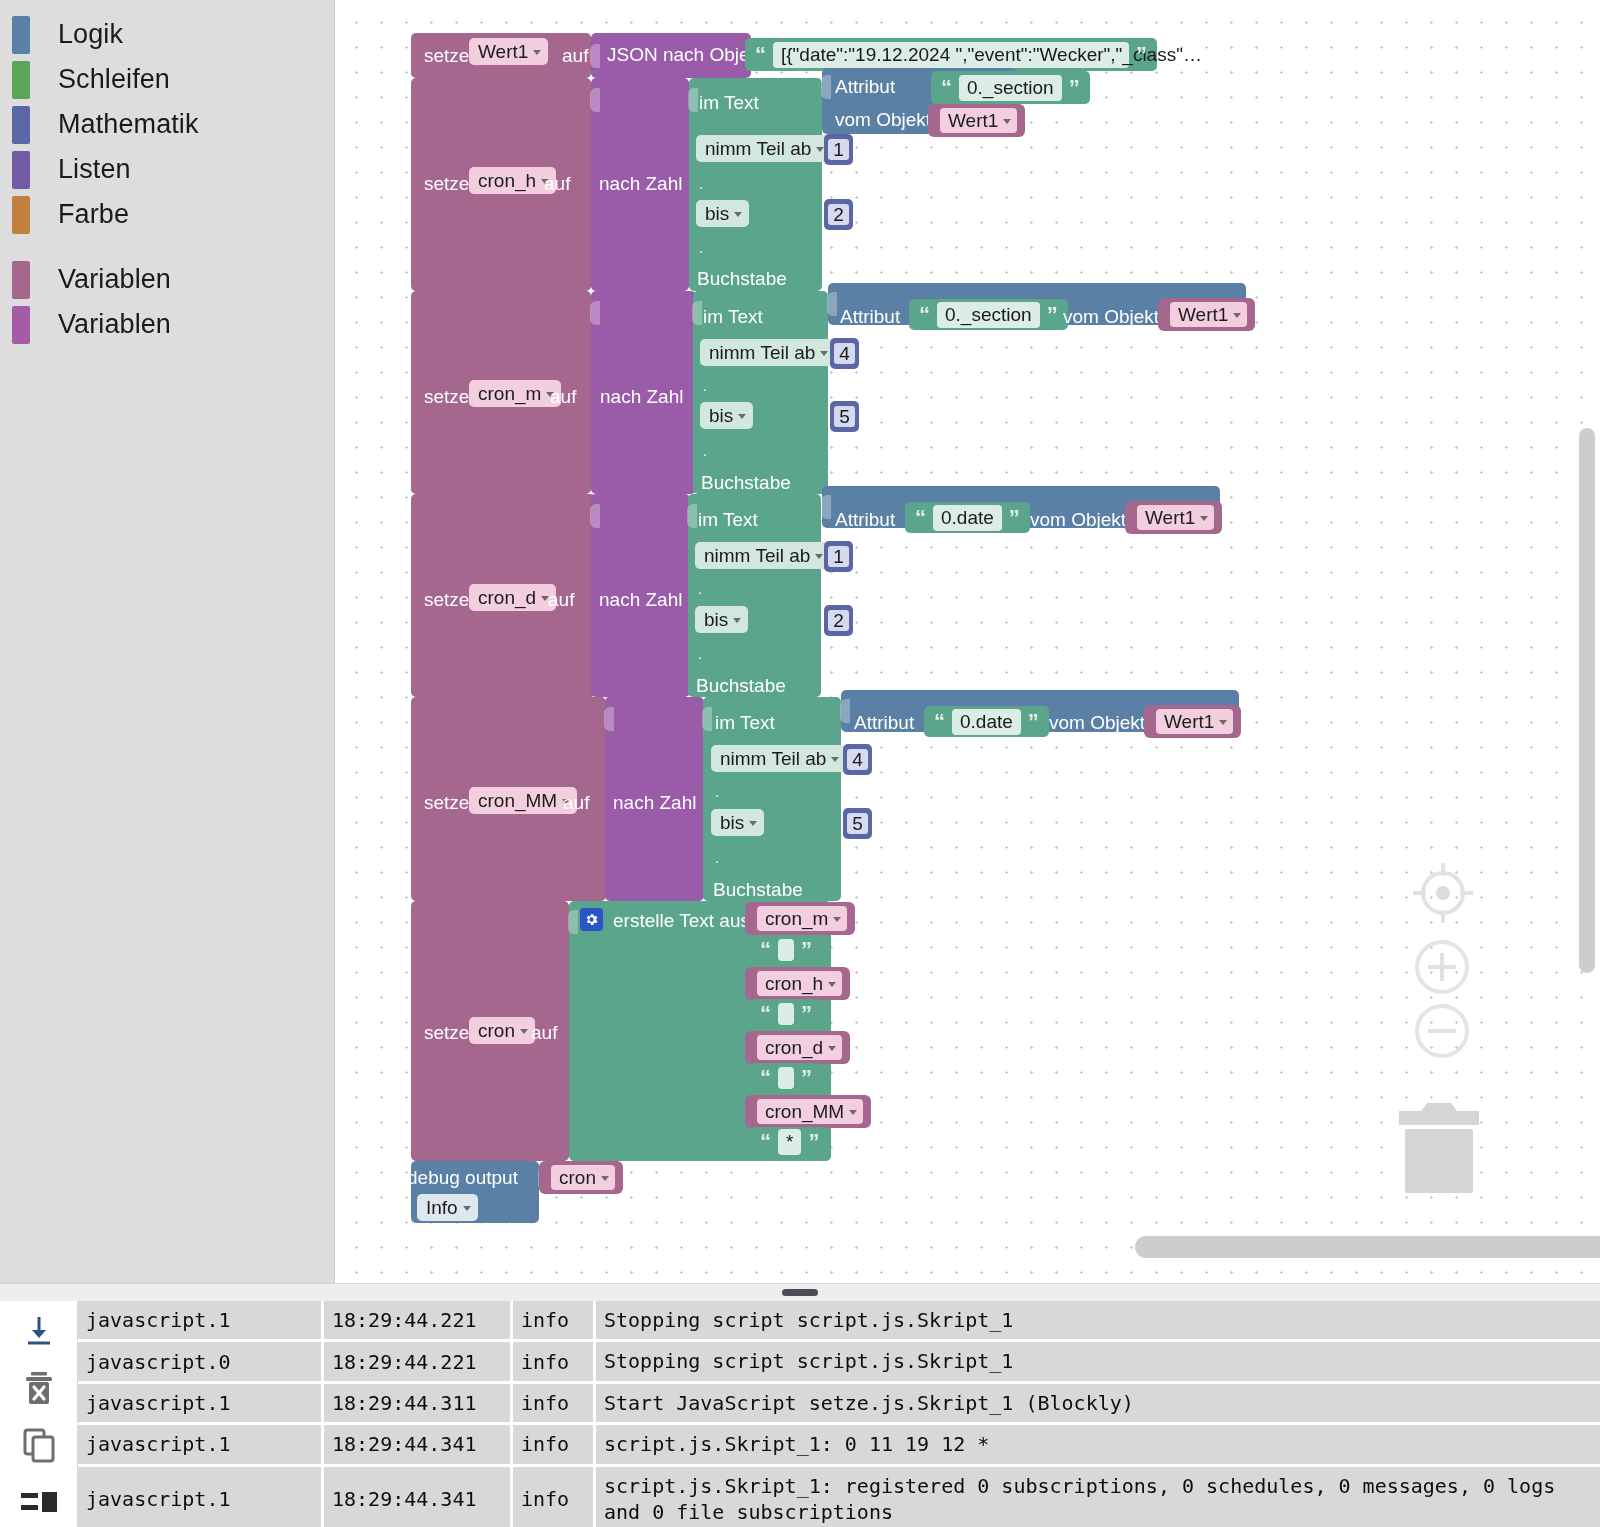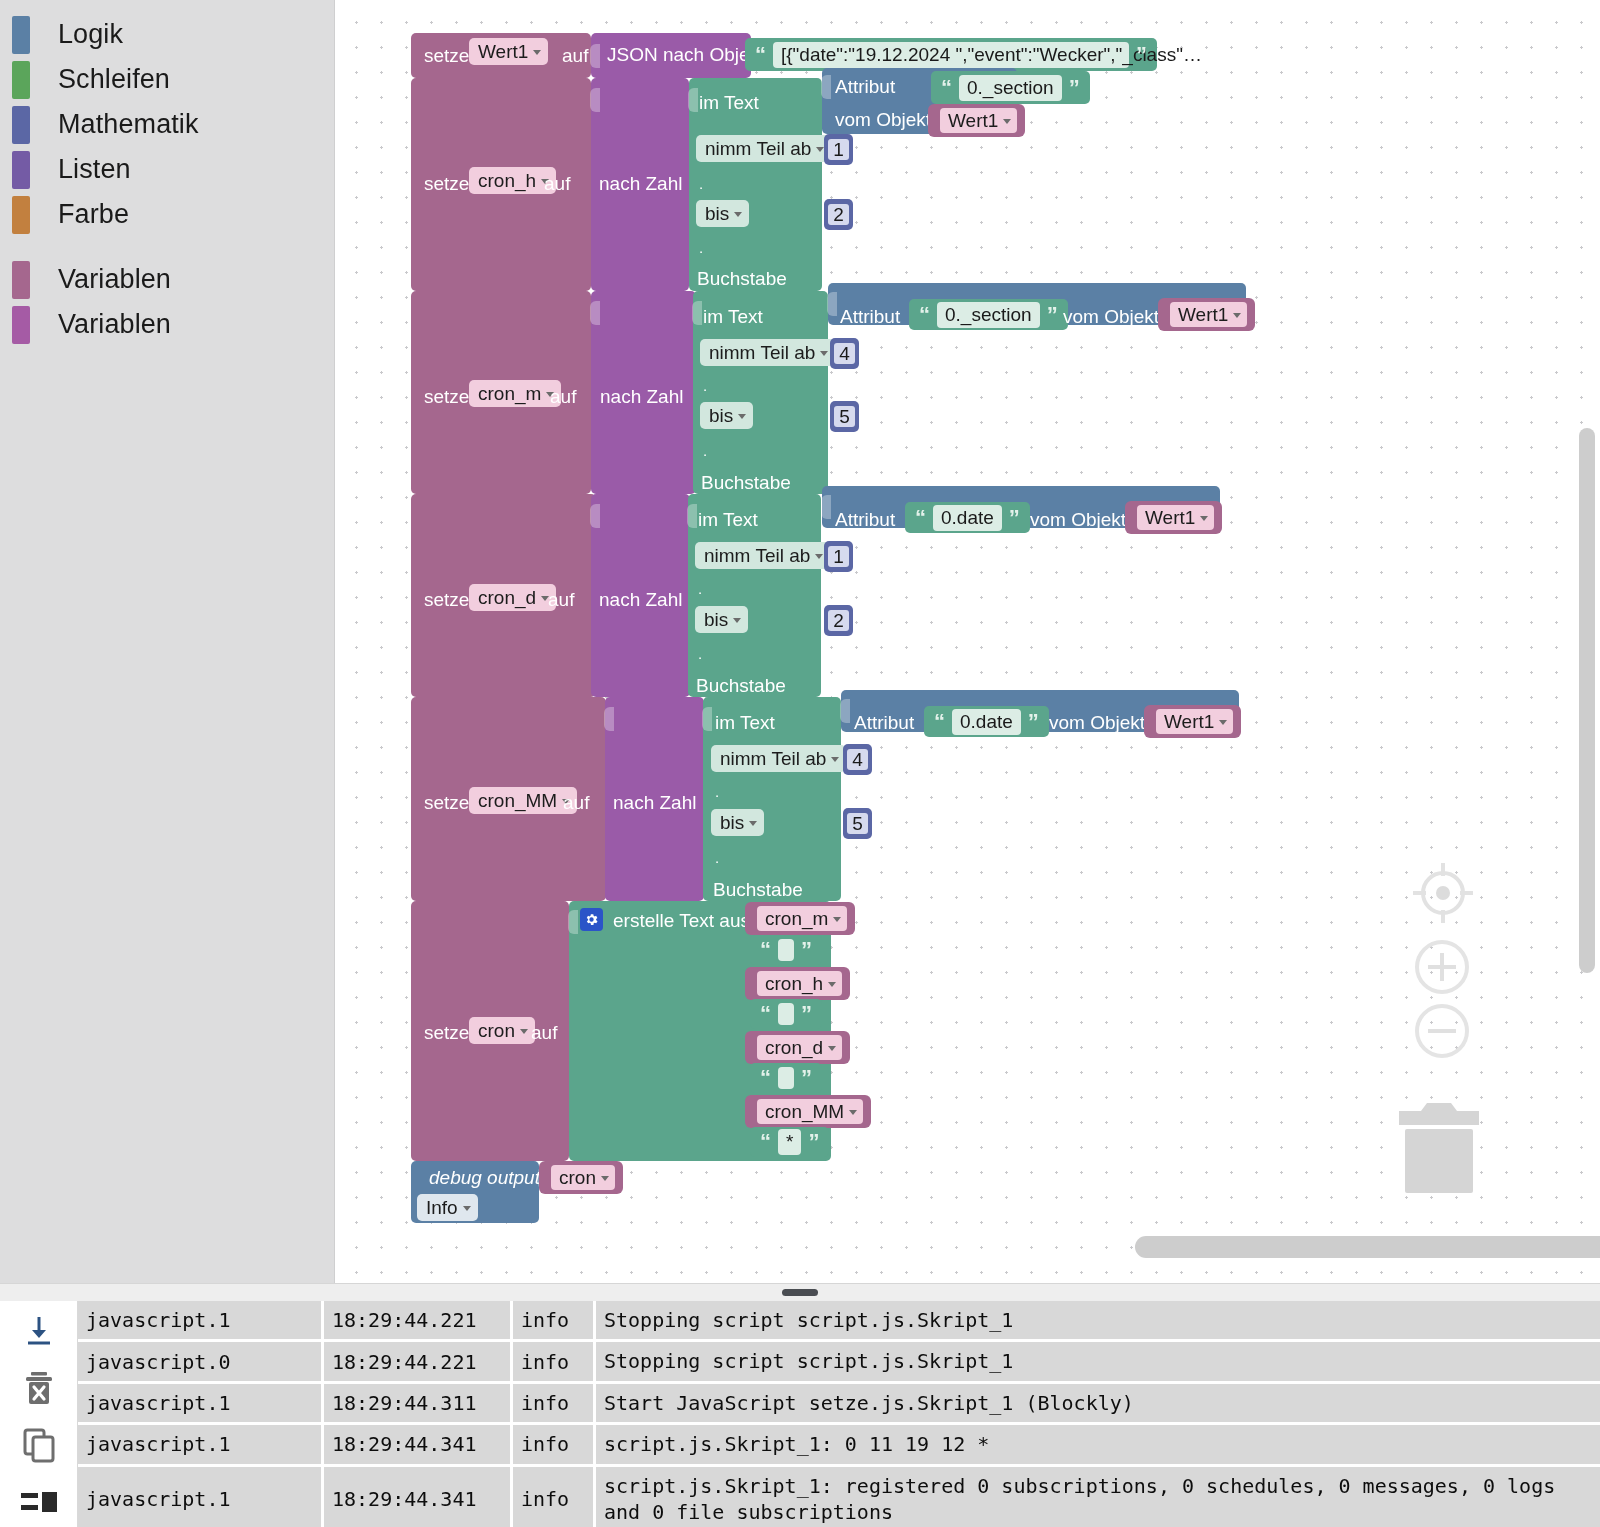--- a/index.html
+++ b/index.html
@@ -557,21 +557,21 @@
             <span class="caret"></span>
           </span>
       </div>
       <div class="strblk" style="left:415px; top:1127px; height:30px;">
         <span class="quote">“</span>
         <span class="strfield">*</span>
         <span class="quote">”</span>
       </div>
 
       <div class="body c-blue" style="left:76px; top:1161px; width:128px; height:62px; border-radius:5px;"></div>
-      <div class="lbl" style="left:94px; top:1168px;font-style:italic;">debug output</div>
+      <div class="lbl" style="left:72px; top:1168px;">debug output</div>
       <div class="field grey" style="left:82px; top:1194px;">
         <span>Info</span>
           <span class="caret"></span>
       </div>
       <div class="socket" style="left:203px; top:1166px;"></div>
       <div class="varpill" style="left:204px; top:1161px;">
         <span class="inner">
             <span>cron</span>
             <span class="caret"></span>
           </span>

